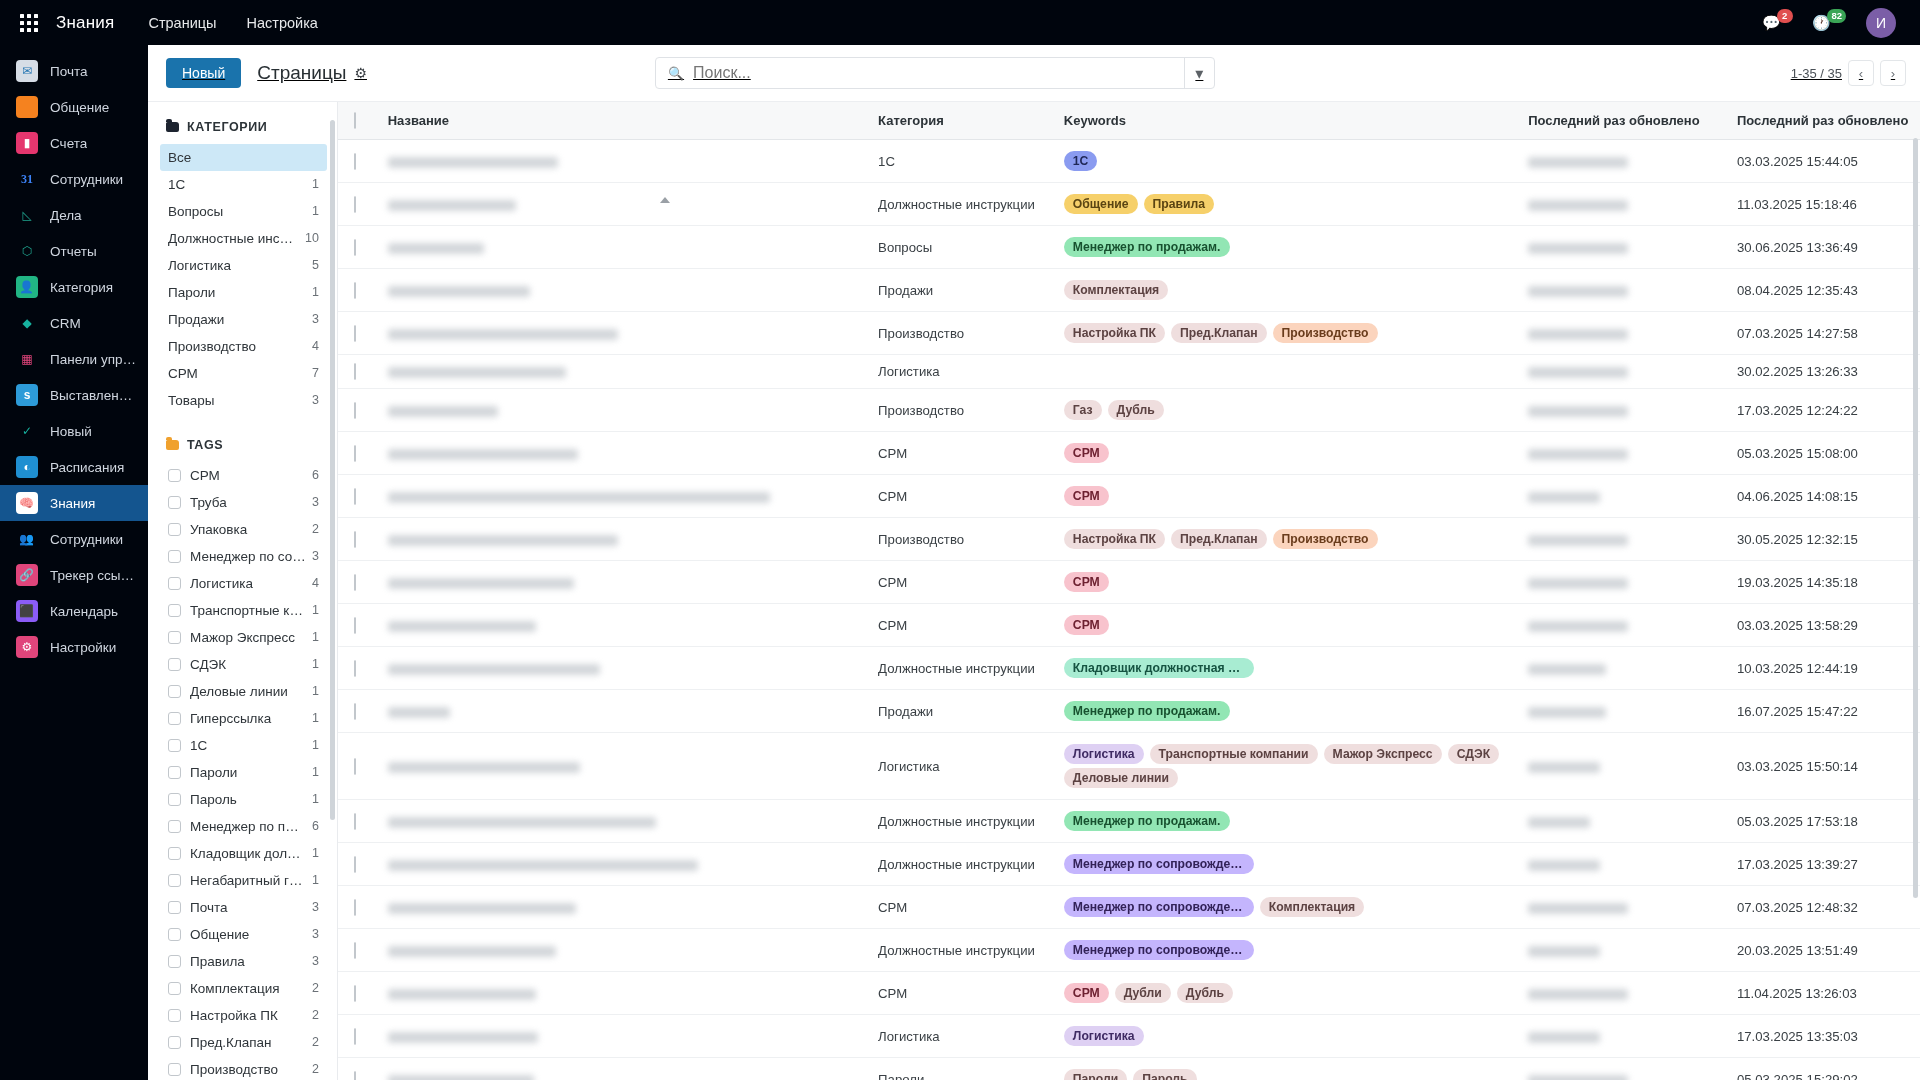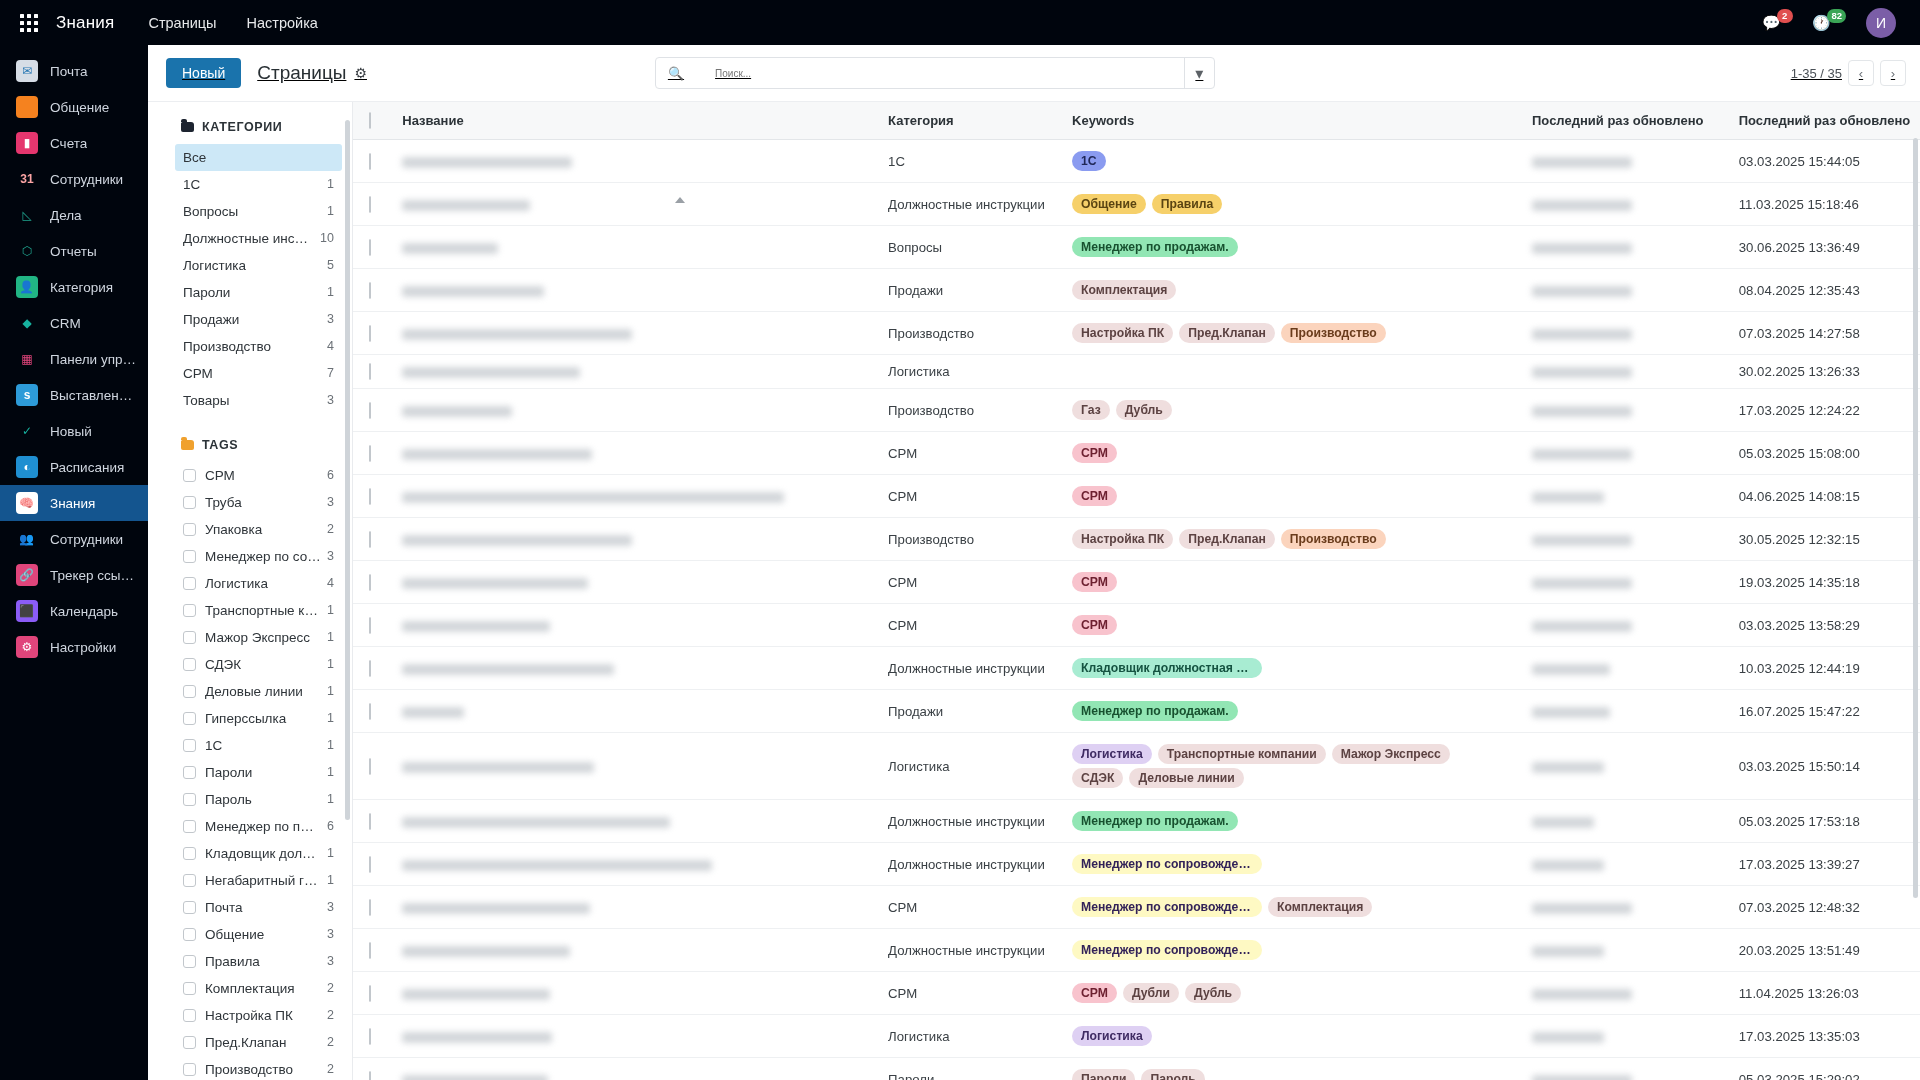--- a/index.html
+++ b/index.html
@@ -66,35 +66,35 @@
   }
   .cp-title { font-size: 19px; color: #282f33; margin-left: 16px; font-weight: 400; }
   .gear { margin-left: 8px; font-size: 14px; color: #3b4045; cursor: pointer; }
 
   .searchwrap {
     margin: 0 auto; display: flex; align-items: center;
     border: 1px solid #dfe2e6; border-radius: 4px; height: 32px; width: 560px; background: #fff;
   }
   .searchwrap .mag { margin: 0 9px 0 12px; color: #6b7177; font-size: 13px; }
   .searchwrap input {
-    flex: 1; border: none; outline: none; font-size: 10px; color: #2b2f33;
-    font-family: inherit; background: transparent; margin-left: 22px;
+    flex: 1; border: none; outline: none; font-size: 16px; color: #2b2f33;
+    font-family: inherit; background: transparent;
   }
   .searchwrap .caretbox {
     width: 30px; height: 100%; border-left: 1px solid #dfe2e6;
     display: flex; align-items: center; justify-content: center; cursor: pointer; color:#5c6166;
   }
   .pager { margin-left: auto; display: flex; align-items: center; gap: 6px; color: #4a5056; font-size: 13px; }
   .pg-btn {
     width: 26px; height: 26px; border: 1px solid #e3e6e9; background: #fff; border-radius: 4px;
     display: flex; align-items: center; justify-content: center; cursor: pointer; color: #6d7379; font-size: 13px;
   }
 
   
-  .content { flex: 1 1 auto; display: flex; min-height: 0; padding-left: 15px; }
+  .content { flex: 1 1 auto; display: flex; min-height: 0; }
 
   
   .filters {
     width: 190px; flex: 0 0 190px; background: #fff; border-right: 1px solid #e9ebee;
     padding: 16px 0 0 0; overflow: hidden; position: relative;
   }
   .filters-inner { padding: 0 10px 0 12px; }
   .f-head {
     display: flex; align-items: center; gap: 8px; font-size: 12.5px; font-weight: 700;
     color: #2c3338; letter-spacing: .6px; padding: 2px 6px 10px 6px;
@@ -146,21 +146,21 @@
     overflow: hidden; text-overflow: ellipsis; vertical-align: middle;
   }
   .t-blue   { background: #8a9bf0; color: #1f2756; }
   .t-yellow { background: #f6d06a; color: #5a4412; }
   .t-green  { background: #92e6b4; color: #17512f; }
   .t-rose   { background: #efdede; color: #5c4242; }
   .t-orange { background: #fbd4bd; color: #6a3c1c; }
   .t-pink   { background: #f8c3cd; color: #6d2030; }
   .t-mint   { background: #a8ecd2; color: #155341; }
   .t-lilac  { background: #ded0f3; color: #3f2b63; }
-  .t-violet { background: #fef9c3; color: #322258; }
+  .t-violet { background: #c4b5fd; color: #322258; }
 
   .tbl-scroll {
     position: absolute; right: 2px; top: 36px; width: 5px; height: 760px;
     background: #cfd4d9; border-radius: 3px;
   }
   .sortcaret { position:absolute; left: 322px; top: 95px; width:0; height:0;
     border-left:5px solid transparent; border-right:5px solid transparent; border-bottom:6px solid #9aa0a6; }
 </style>
 </head>
 <body>
@@ -203,21 +203,21 @@
       </div>
       <div class="app-item">
         <span class="app-ico" style="background: rgb(245, 130, 31); color: rgb(255, 255, 255);"></span>
         <span class="app-label">Общение</span>
       </div>
       <div class="app-item">
         <span class="app-ico" style="background: rgb(229, 54, 110); color: rgb(255, 255, 255);">▮</span>
         <span class="app-label">Счета</span>
       </div>
       <div class="app-item">
-        <span class="app-ico" style="background: transparent; color: #fca5a5;">31</span>
+        <span class="app-ico" style="background: transparent; color: #3b82f6; font-family: Liberation Serif, serif;">31</span>
         <span class="app-label">Сотрудники</span>
       </div>
       <div class="app-item">
         <span class="app-ico" style="background: transparent; color: rgb(31, 165, 143);">◺</span>
         <span class="app-label">Дела</span>
       </div>
       <div class="app-item">
         <span class="app-ico" style="background: transparent; color: rgb(31, 165, 143);">⬡</span>
         <span class="app-label">Отчеты</span>
       </div>

